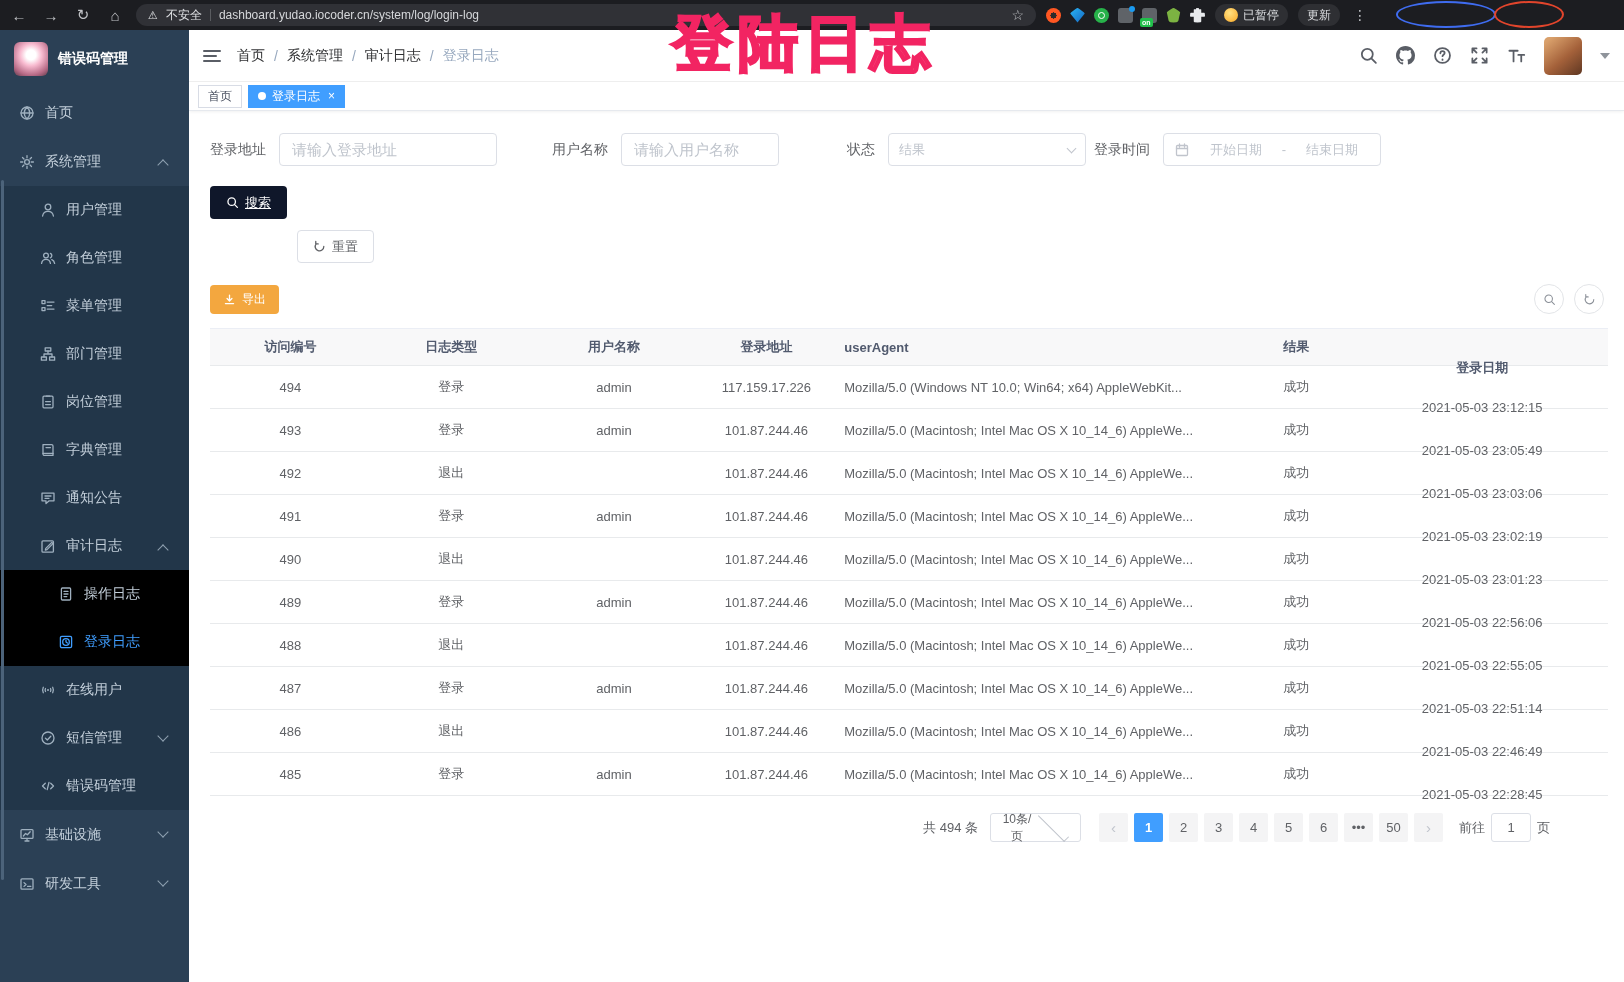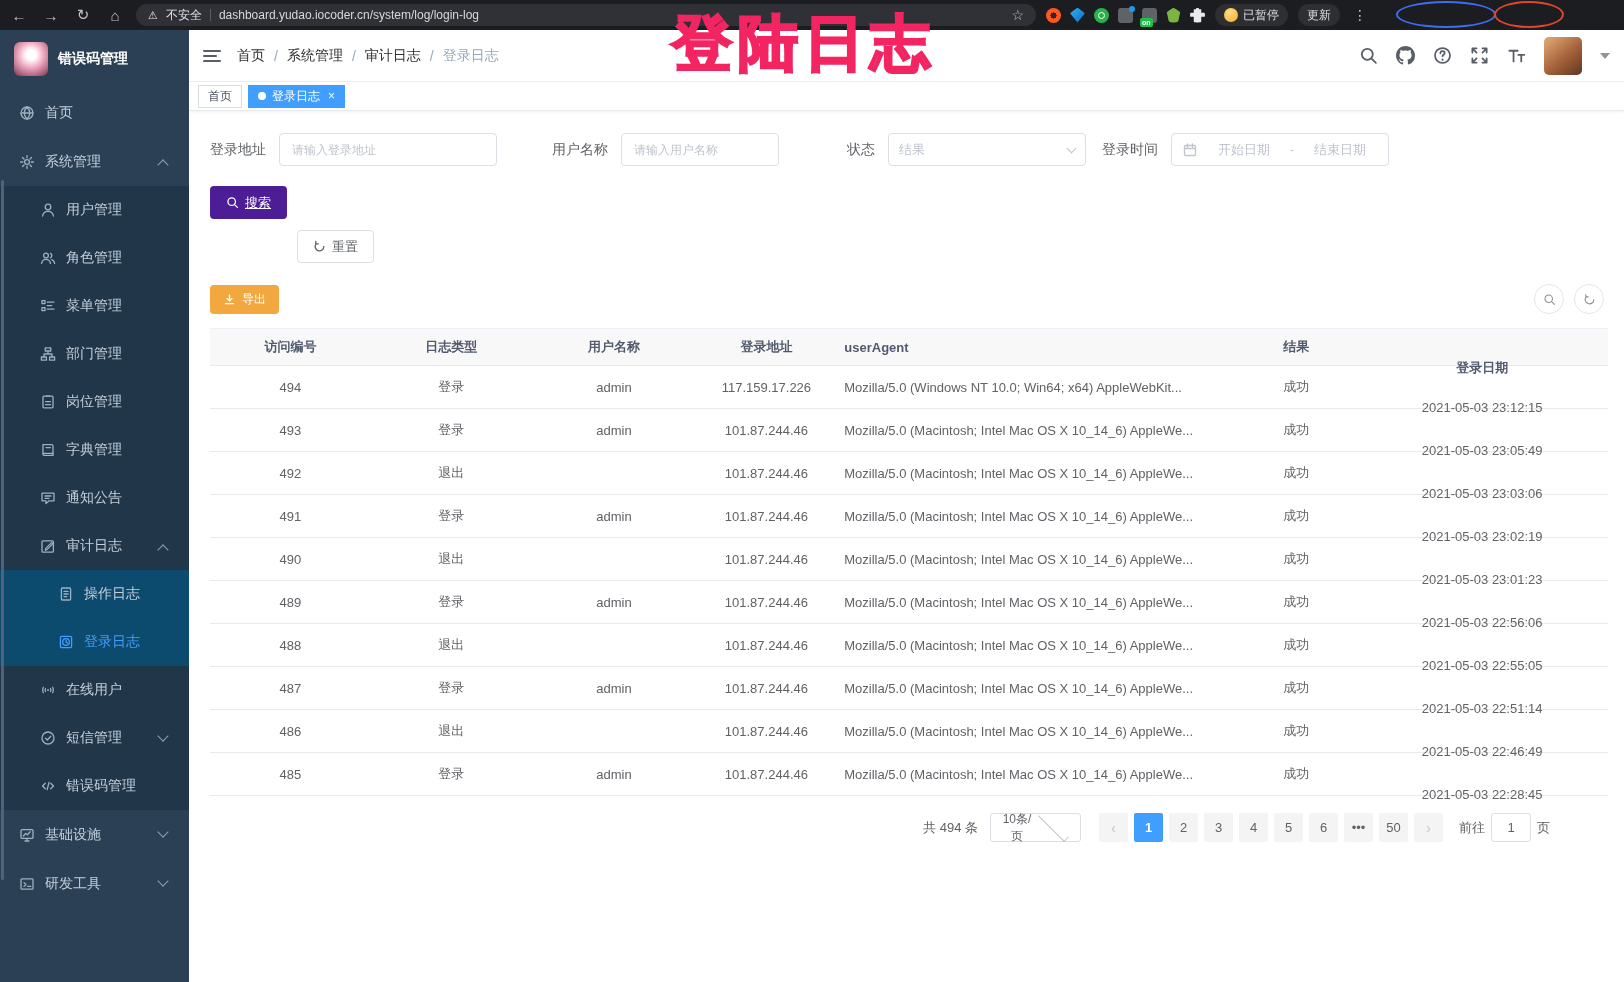--- a/index.html
+++ b/index.html
@@ -42,21 +42,21 @@
   .app{display:flex;height:952px;}
   .sidebar{width:189px;background:#2b4055;color:#c3cfda;flex-shrink:0;position:relative;overflow:hidden;}
   .logo{height:58px;display:flex;align-items:center;gap:10px;padding-left:14px;}
   .logo-img{width:34px;height:34px;border-radius:6px;background:radial-gradient(circle at 50% 38%,#fff 18%,#f8bbd0 40%,#b76a86 75%,#5d3a4a);}
   .logo-title{color:#fff;font-size:14px;font-weight:bold;}
   .menu{font-size:14px;}
   .mi{height:49px;display:flex;align-items:center;gap:10px;cursor:pointer;position:relative;}
   .mi .ic{color:#9fb0bf;}
   .mi.d0{padding-left:19px;background:#2b4055;}
   .mi.d1{padding-left:40px;background:#223649;height:48px;}
-  .mi.d2{padding-left:58px;background:#0c4a6e;height:48px;}
+  .mi.d2{padding-left:58px;background:#000000;height:48px;}
   .mi.active{color:#409eff;}
   .mi.active .ic{color:#409eff;}
   .chev{width:8px;height:8px;border-right:1.5px solid #8fa0b0;border-bottom:1.5px solid #8fa0b0;position:absolute;right:22px;}
   .chev.up{transform:rotate(-135deg);top:24px;}
   .chev.down{transform:rotate(45deg);top:18px;}
   .side-scroll{position:absolute;left:1px;top:150px;width:3px;height:700px;background:#51priorityba;background:#4c637a;border-radius:2px;}
 
   .main{flex:1;display:flex;flex-direction:column;background:#fff;min-width:0;}
 
   
@@ -78,32 +78,32 @@
   .tagsbar{height:29px;display:flex;align-items:center;gap:6px;padding:0 9px;border-bottom:1px solid #e6e9ee;box-shadow:0 1px 3px rgba(0,0,0,.06);}
   .tag{height:23px;display:flex;align-items:center;gap:6px;padding:0 9px;border:1px solid #d8dce5;background:#fff;color:#495060;font-size:12px;cursor:pointer;}
   .tag.active{background:#409eff;border-color:#409eff;color:#fff;}
   .tag .dot{width:8px;height:8px;border-radius:50%;background:#fff;}
   .tag .x{font-size:12px;line-height:1;margin-left:2px;}
 
   
   .content{flex:1;padding:22px 16px 0 21px;overflow:hidden;}
   .filters{display:flex;align-items:center;font-size:14px;color:#606266;}
   .flabel{margin-right:13px;white-space:nowrap;}
-  .finput{height:33px;border:1px solid #dcdfe6;border-radius:4px;padding:0 12px;font-size:12px;color:#606266;font-family:inherit;background:#fff;}
+  .finput{height:33px;border:1px solid #dcdfe6;border-radius:4px;padding:0 12px;font-size:15px;color:#606266;font-family:inherit;background:#fff;}
   .finput::placeholder{color:#bfc4cc;}
   .fselect{height:33px;border:1px solid #dcdfe6;border-radius:4px;display:flex;align-items:center;padding:0 10px;color:#bfc4cc;font-size:13px;cursor:pointer;}
   .fselect .ph{flex:1;}
   .schev{width:7px;height:7px;border-right:1.2px solid #c0c4cc;border-bottom:1.2px solid #c0c4cc;transform:rotate(45deg);margin-top:-3px;}
   .daterange{height:33px;border:1px solid #dcdfe6;border-radius:4px;display:flex;align-items:center;padding:0 10px;gap:8px;color:#bfc4cc;font-size:13px;width:218px;cursor:pointer;}
   .daterange .ic{color:#c0c4cc;}
   .daterange .dph{flex:1;text-align:center;}
   .actions{margin-top:20px;display:flex;gap:10px;}
   .btn{height:33px;border-radius:4px;display:inline-flex;align-items:center;gap:6px;padding:0 15px;font-size:13px;cursor:pointer;border:1px solid transparent;}
   .btn .ic svg{width:13px;height:13px;stroke-width:1.6;}
-  .btn-search{background:#4c1d95;color:#fff;text-decoration:underline;}
+  .btn-search{background:#0f172a;color:#fff;text-decoration:underline;}
   .btn-reset{background:#fff;border-color:#dcdfe6;color:#606266;margin-top:44px;}
   .toolbar{margin-top:21px;display:flex;align-items:center;}
   .btn-export{height:29px;background:#f3a73f;color:#fff;padding:0 12px;font-size:12px;}
   .tool-right{margin-left:auto;display:flex;gap:10px;margin-right:4px;}
   .circle-btn{width:30px;height:30px;border-radius:50%;border:1px solid #e3e5e8;display:flex;align-items:center;justify-content:center;color:#8a8f97;cursor:pointer;background:#fff;}
   .circle-btn svg{width:13px;height:13px;}
 
   
   .table{margin-top:14px;border-top:1px solid #ebeef5;font-size:13px;}
   .thead{display:flex;background:#f8f8f9;border-bottom:1px solid #e8eaec;height:37px;align-items:center;color:#515a6e;font-weight:bold;}
@@ -403,21 +403,21 @@
       <div class="filters">
         <span class="flabel">登录地址</span>
         <input class="finput" style="width: 218px;" placeholder="请输入登录地址">
         <span class="flabel" style="margin-left:55px">用户名称</span>
         <input class="finput" style="width: 158px;" placeholder="请输入用户名称">
         <span class="flabel" style="margin-left:68px">状态</span>
         <div class="fselect" style="width:198px">
           <span class="ph">结果</span>
           <span class="schev"></span>
         </div>
-        <span class="flabel" style="margin-left:16px">登录时间</span>
+        <span class="flabel" style="margin-left:8px">登录时间</span>
         <div class="daterange">
           <span class="ic">
               <svg viewBox="0 0 16 16">
                 <rect x="2.5" y="3.5" width="11" height="10" rx="1"></rect>
                 <path d="M2.5 6.5h11M5.5 2v3M10.5 2v3"></path>
               </svg>
             </span>
           <span class="dph">开始日期</span>
           <span>-</span>
           <span class="dph">结束日期</span>

